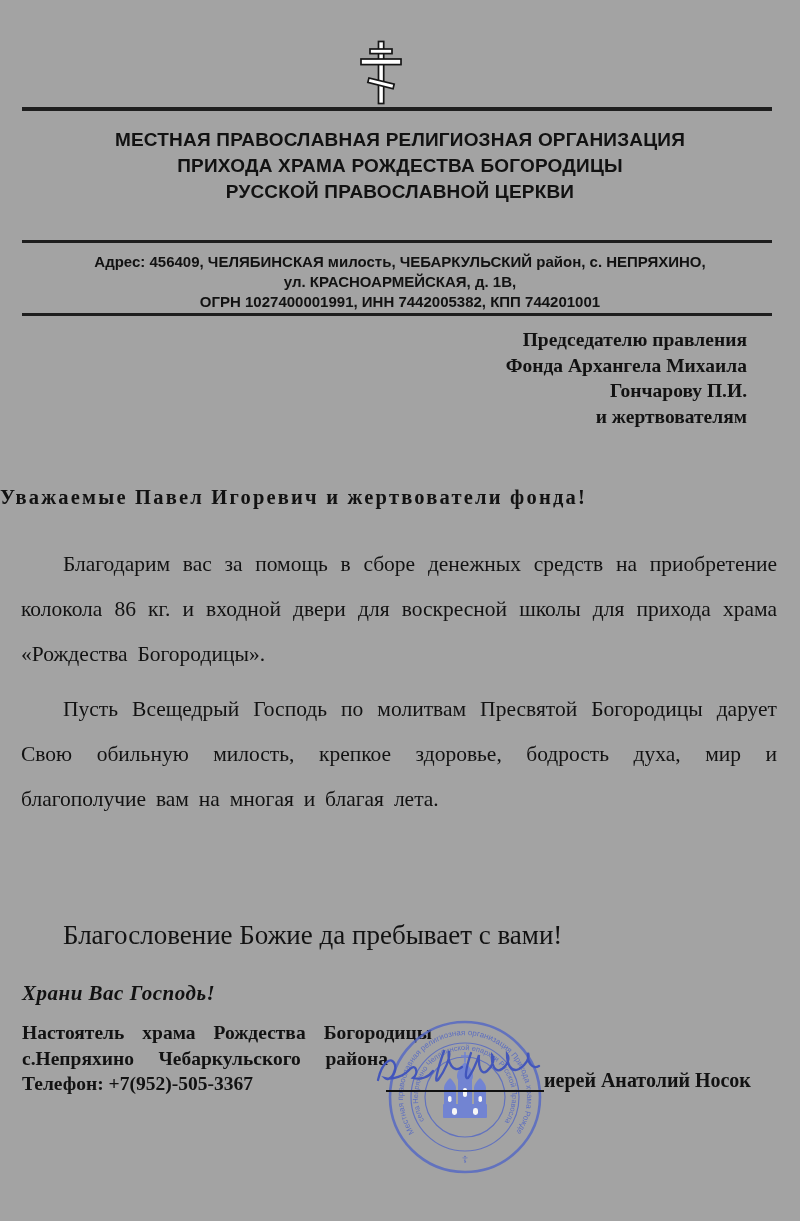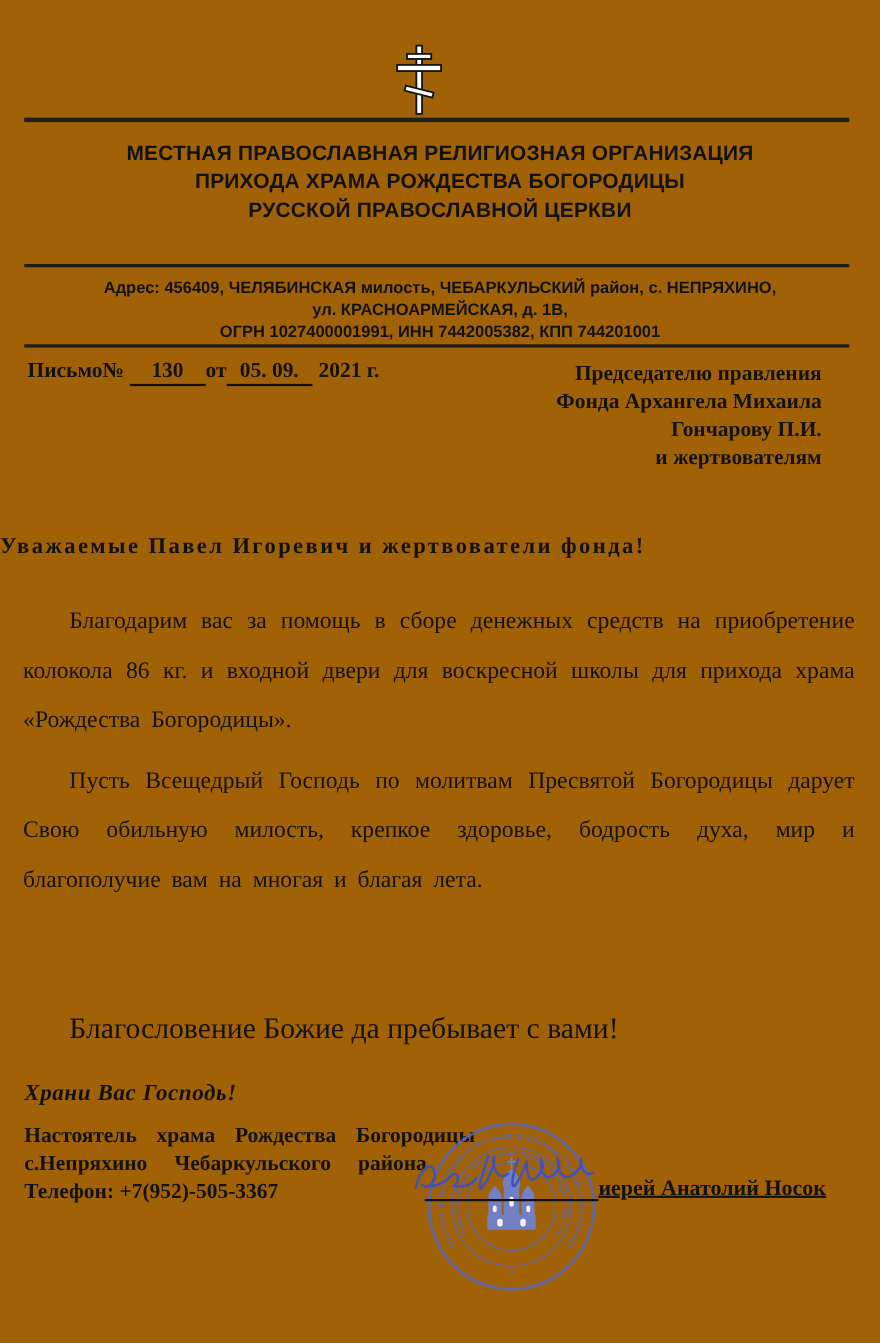--- a/index.html
+++ b/index.html
@@ -1,17 +1,17 @@
 <!DOCTYPE html>
 <html><head>
 <meta charset="utf-8">
 <style>
   html,body{margin:0;padding:0;background:#fff;}
   .page{
-    position:relative;width:800px;height:1221px;background:#a16207;
+    position:relative;width:800px;height:1221px;background:#a3a3a3;
     font-family:"Liberation Serif",serif;color:#121212;overflow:hidden;
   }
   .rule{position:absolute;left:22px;width:750px;background:#1e1e1e;}
   .rule-thick{height:4px;}
   .rule-thin{height:3px;}
 
   .org-header{
     position:absolute;top:127px;left:0;width:100%;text-align:center;
     font-family:"Liberation Sans",sans-serif;font-weight:bold;
     font-size:19px;line-height:26px;letter-spacing:.2px;white-space:nowrap;
@@ -62,21 +62,21 @@
     position:absolute;top:1020px;left:22px;width:410px;
     font-weight:bold;font-size:19.5px;line-height:25.5px;
   }
   .sig-block .jline{text-align:justify;text-align-last:justify;}
   .sig-block .jline2{width:366px;text-align:justify;text-align-last:justify;}
 
   .stamp{position:absolute;left:386px;top:1018px;z-index:2;}
   .scrawl{position:absolute;left:374px;top:1038px;z-index:4;}
   .sign-row{
     position:absolute;left:386px;top:1068px;z-index:3;
-    display:flex;align-items:flex-end;white-space:nowrap;text-decoration:underline;
+    display:flex;align-items:flex-end;white-space:nowrap;
   }
   .sign-underline{display:inline-block;width:158px;height:22px;border-bottom:2px solid #101010;}
   .signer-name{font-weight:bold;font-size:20px;line-height:24px;}
 
   .top-cross{position:absolute;left:358px;top:40px;}
 </style>
 </head>
 <body>
 
 <div class="page">
@@ -99,24 +99,20 @@
     <div>ПРИХОДА ХРАМА РОЖДЕСТВА БОГОРОДИЦЫ</div>
     <div>РУССКОЙ ПРАВОСЛАВНОЙ ЦЕРКВИ</div>
   </div>
 
   <div class="address-block">
     <div>Адрес: 456409, ЧЕЛЯБИНСКАЯ милость, ЧЕБАРКУЛЬСКИЙ район, с. НЕПРЯХИНО,</div>
     <div>ул. КРАСНОАРМЕЙСКАЯ, д. 1В,</div>
     <div>ОГРН 1027400001991, ИНН 7442005382, КПП 744201001</div>
   </div>
 
-  <div class="meta-row">
-    <span>Письмо№</span>
-    <span class="u-line u-num">130</span><span>от</span><span class="u-line u-date">05. 09.</span><span class="meta-year">2021 г.</span>
-  </div>
 
   <div class="recipient">
     <div>Председателю правления</div>
     <div>Фонда Архангела Михаила</div>
     <div>Гончарову П.И.</div>
     <div>и жертвователям</div>
   </div>
 
   <div class="salutation">Уважаемые Павел Игоревич и жертвователи фонда!</div>
 

